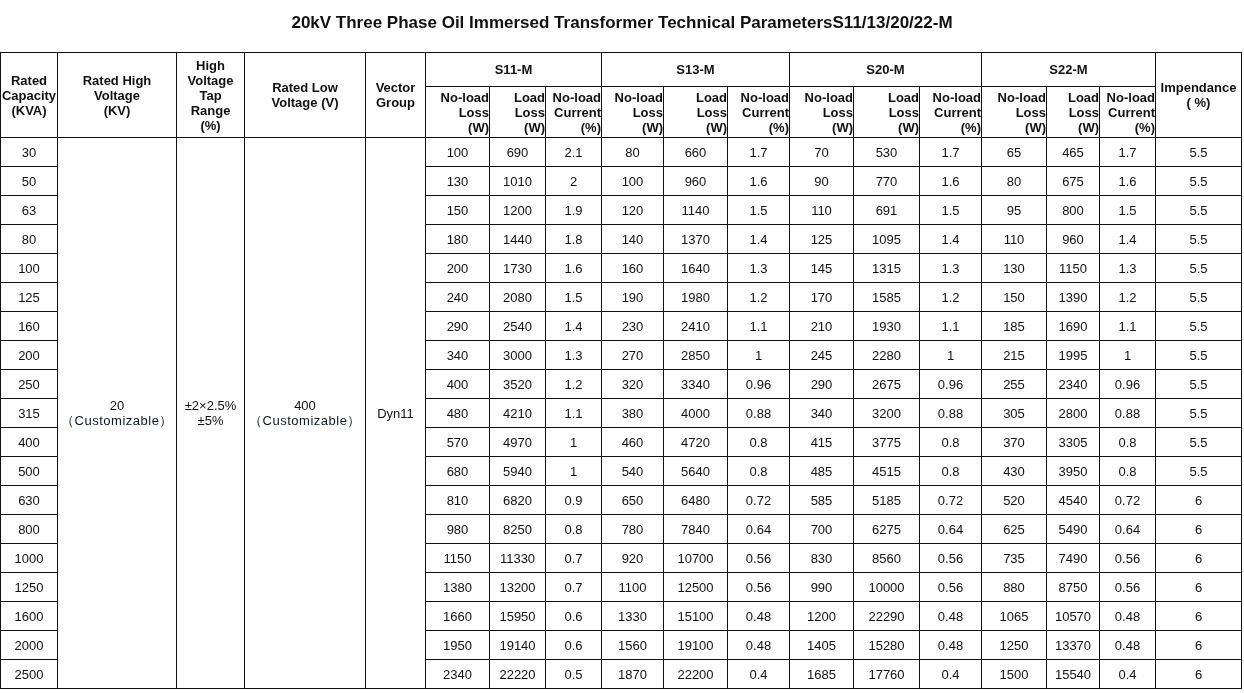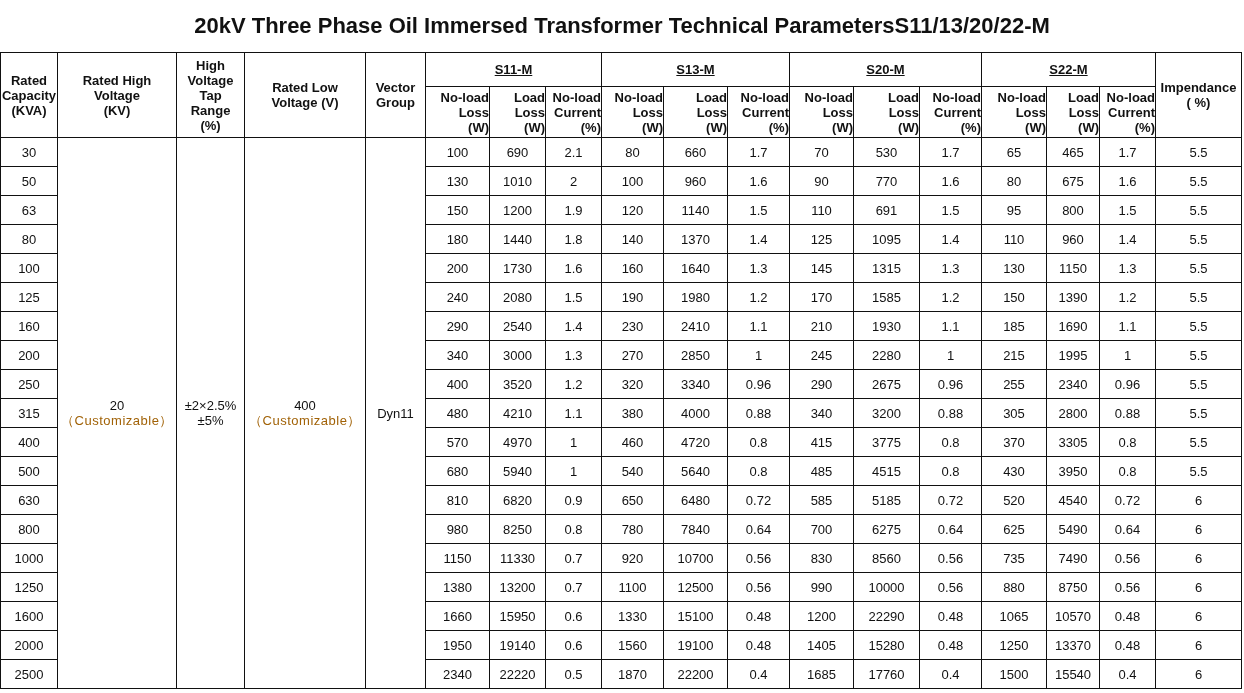--- a/index.html
+++ b/index.html
@@ -1,24 +1,24 @@
 <!DOCTYPE html>
 <html><head>
   <meta charset="utf-8">
   <style>
     html, body { margin:0; padding:0; background:#ffffff; }
     body { width:1244px; height:693px; position:relative; overflow:hidden; font-family:"Liberation Sans", sans-serif; color:#111; }
-    .title { position:absolute; left:0; top:13px; width:1244px; text-align:center; font-weight:bold; font-size:22px; letter-spacing:0; }
+    .title { position:absolute; left:0; top:13px; width:1244px; text-align:center; font-weight:bold; font-size:17px; letter-spacing:0; }
     table { position:absolute; left:0; top:52px; border-collapse:collapse; table-layout:fixed; }
     td, th { border:1.4px solid #111; text-align:center; vertical-align:middle; padding:0; font-size:13px; line-height:15px; }
     th { font-weight:bold; font-size:13px; }
-    th.grp { height:33px;text-decoration:underline; }
+    th.grp { height:33px; }
     th.sub { height:50px;text-align:right; }
     td { height:28px; }
-    .red { color:#a16207; letter-spacing:0.5px; }
+    .red { color:#0f172a; letter-spacing:0.5px; }
     .r { display:block; }
   </style>
 </head>
 <body>
 
 <div class="title">20kV Three Phase Oil Immersed Transformer  Technical ParametersS11/13/20/22-M</div>
 
 <table>
   <colgroup>
     <col style="width:57px">

